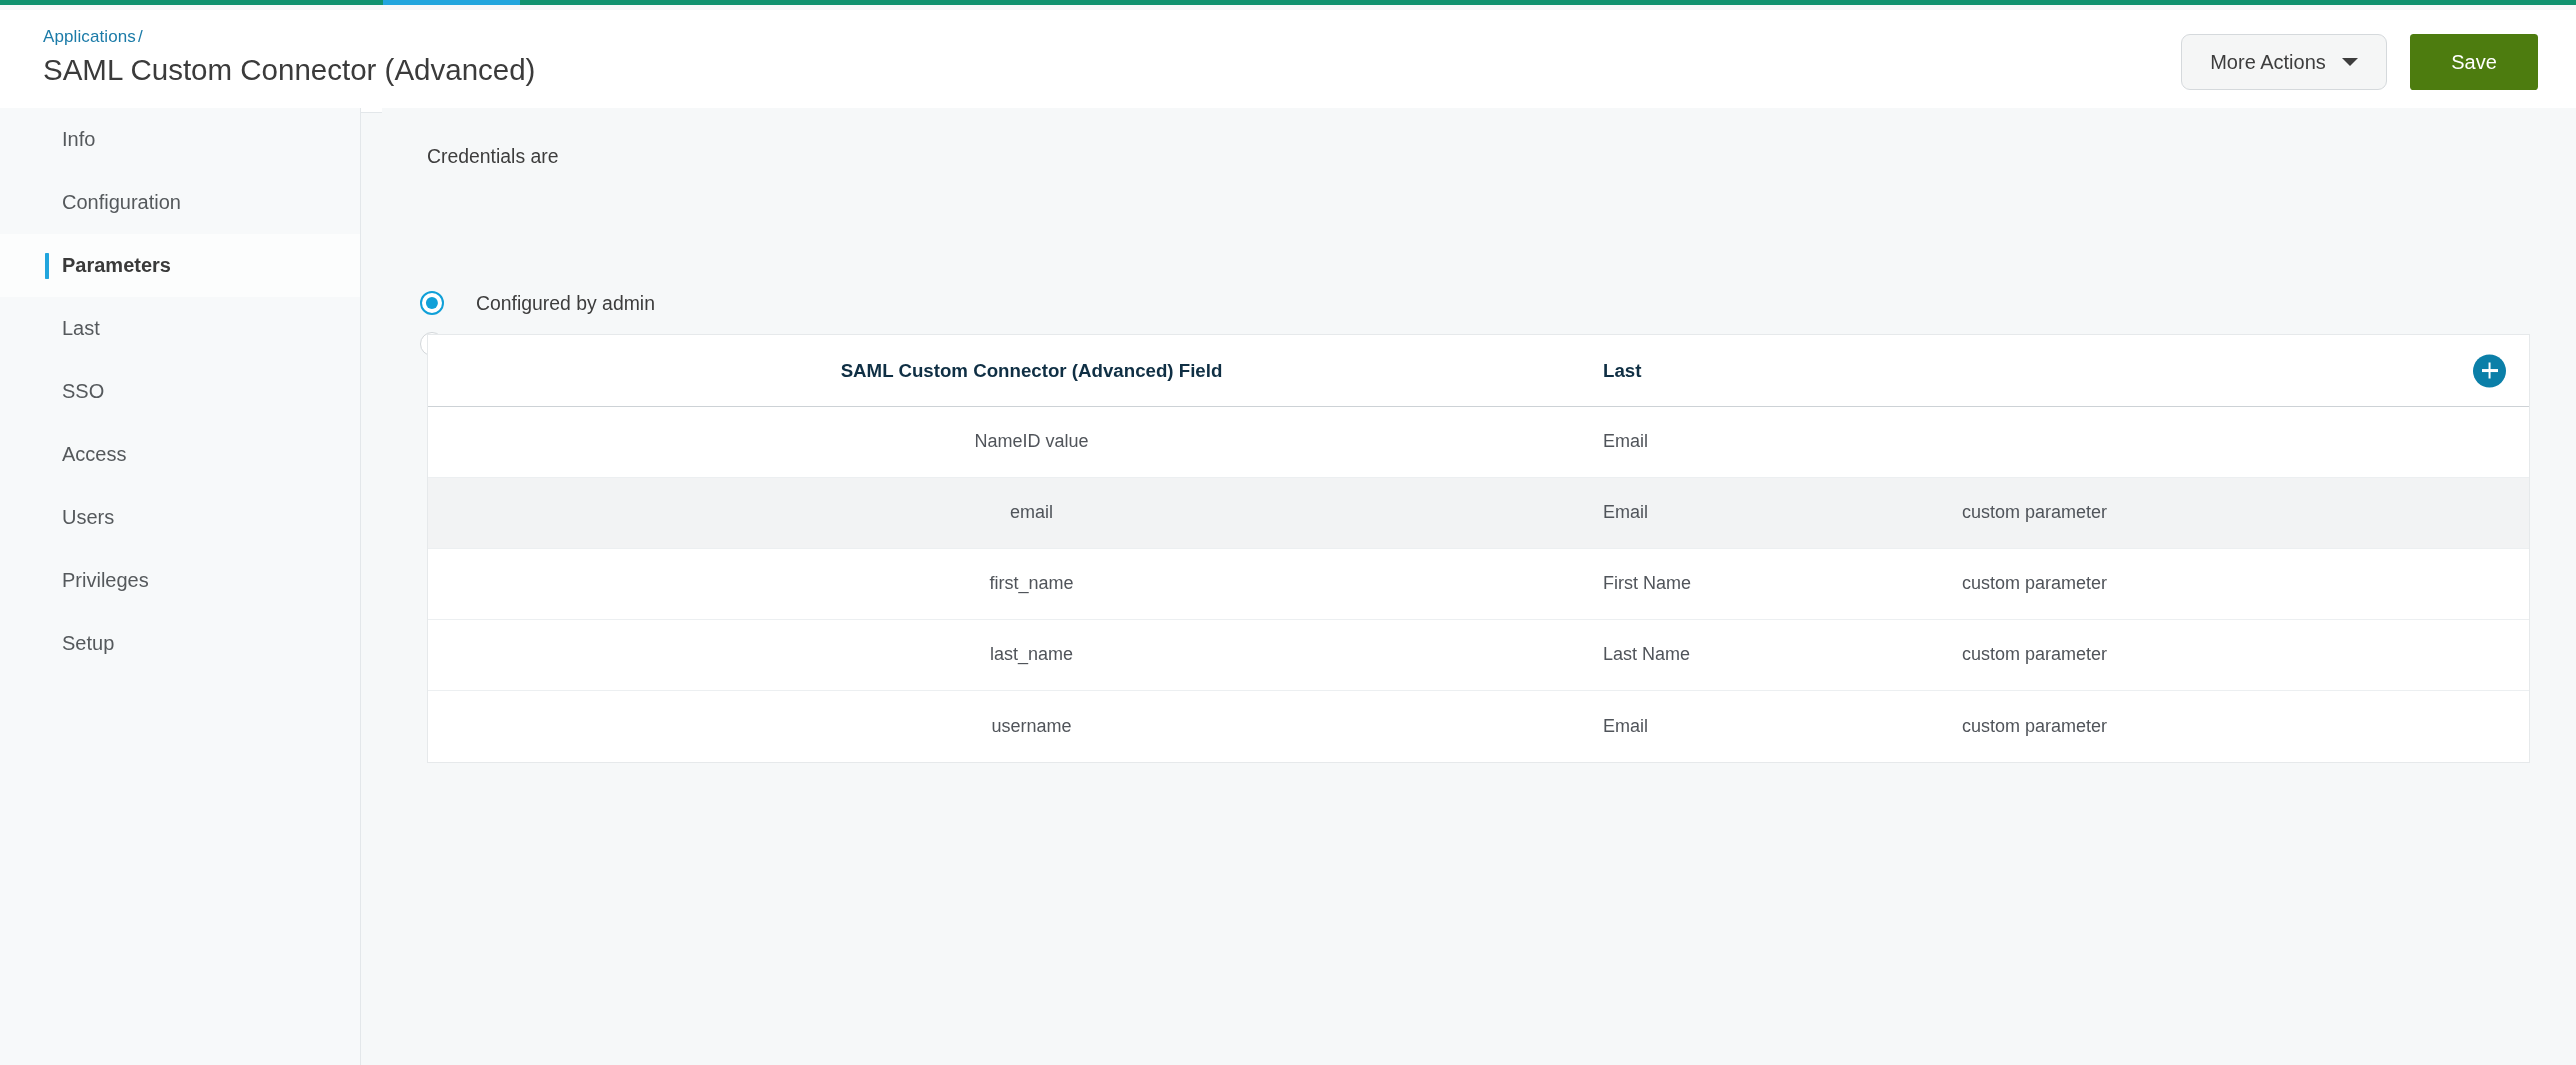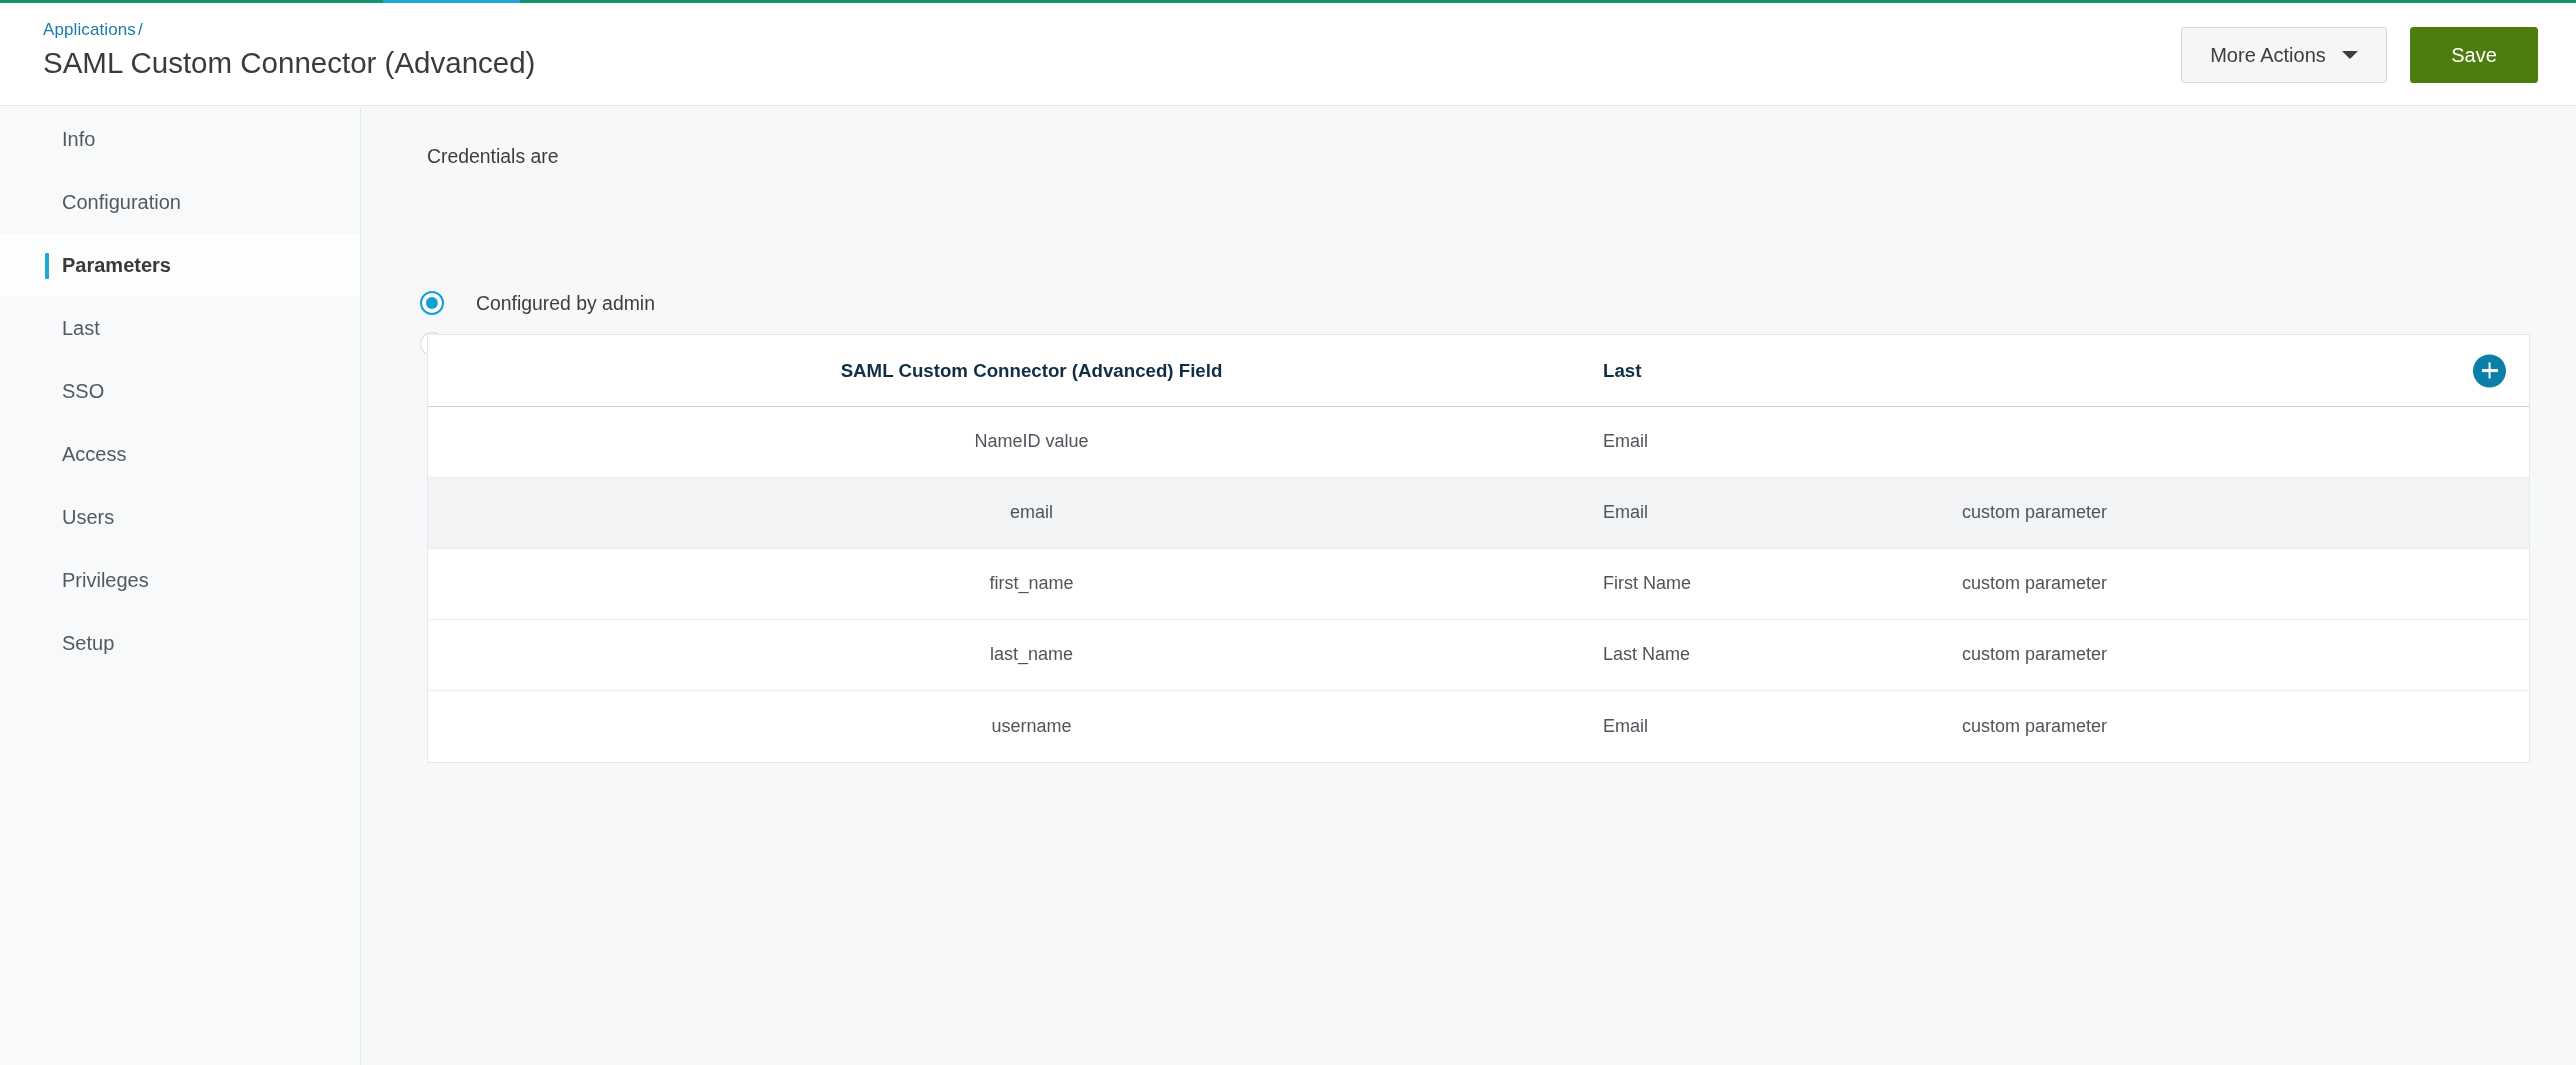--- a/index.html
+++ b/index.html
@@ -25,21 +25,21 @@
     top: 0;
     left: 383px;
     width: 137px;
     height: 5px;
     background: #21a5dd;
   }
 
   
   #page-header {
     position: absolute;
-    top: 3px; left: 0;
+    top: 10px; left: 0;
     width: 2576px;
     height: 103px;
     background: #ffffff;
     border-bottom: 0.7px solid #e3e7ea;
   }
   #breadcrumb {
     position: absolute;
     top: 16.5px;
     left: 43px;
     font-size: 17px;
@@ -63,21 +63,21 @@
 
   
   #more-actions-button {
     position: absolute;
     top: 24px;
     left: 2181px;
     width: 206px;
     height: 56px;
     background: #f5f6f6;
     border: 0.7px solid #d5d9dc;
-    border-radius: 3px;
+    border-radius: 9px;
     display: flex;
     align-items: center;
     justify-content: center;
     gap: 16px;
     cursor: pointer;
   }
   #more-actions-button .ma-label {
     font-size: 20px;
     color: #3d3d3d;
     line-height: 23px;

